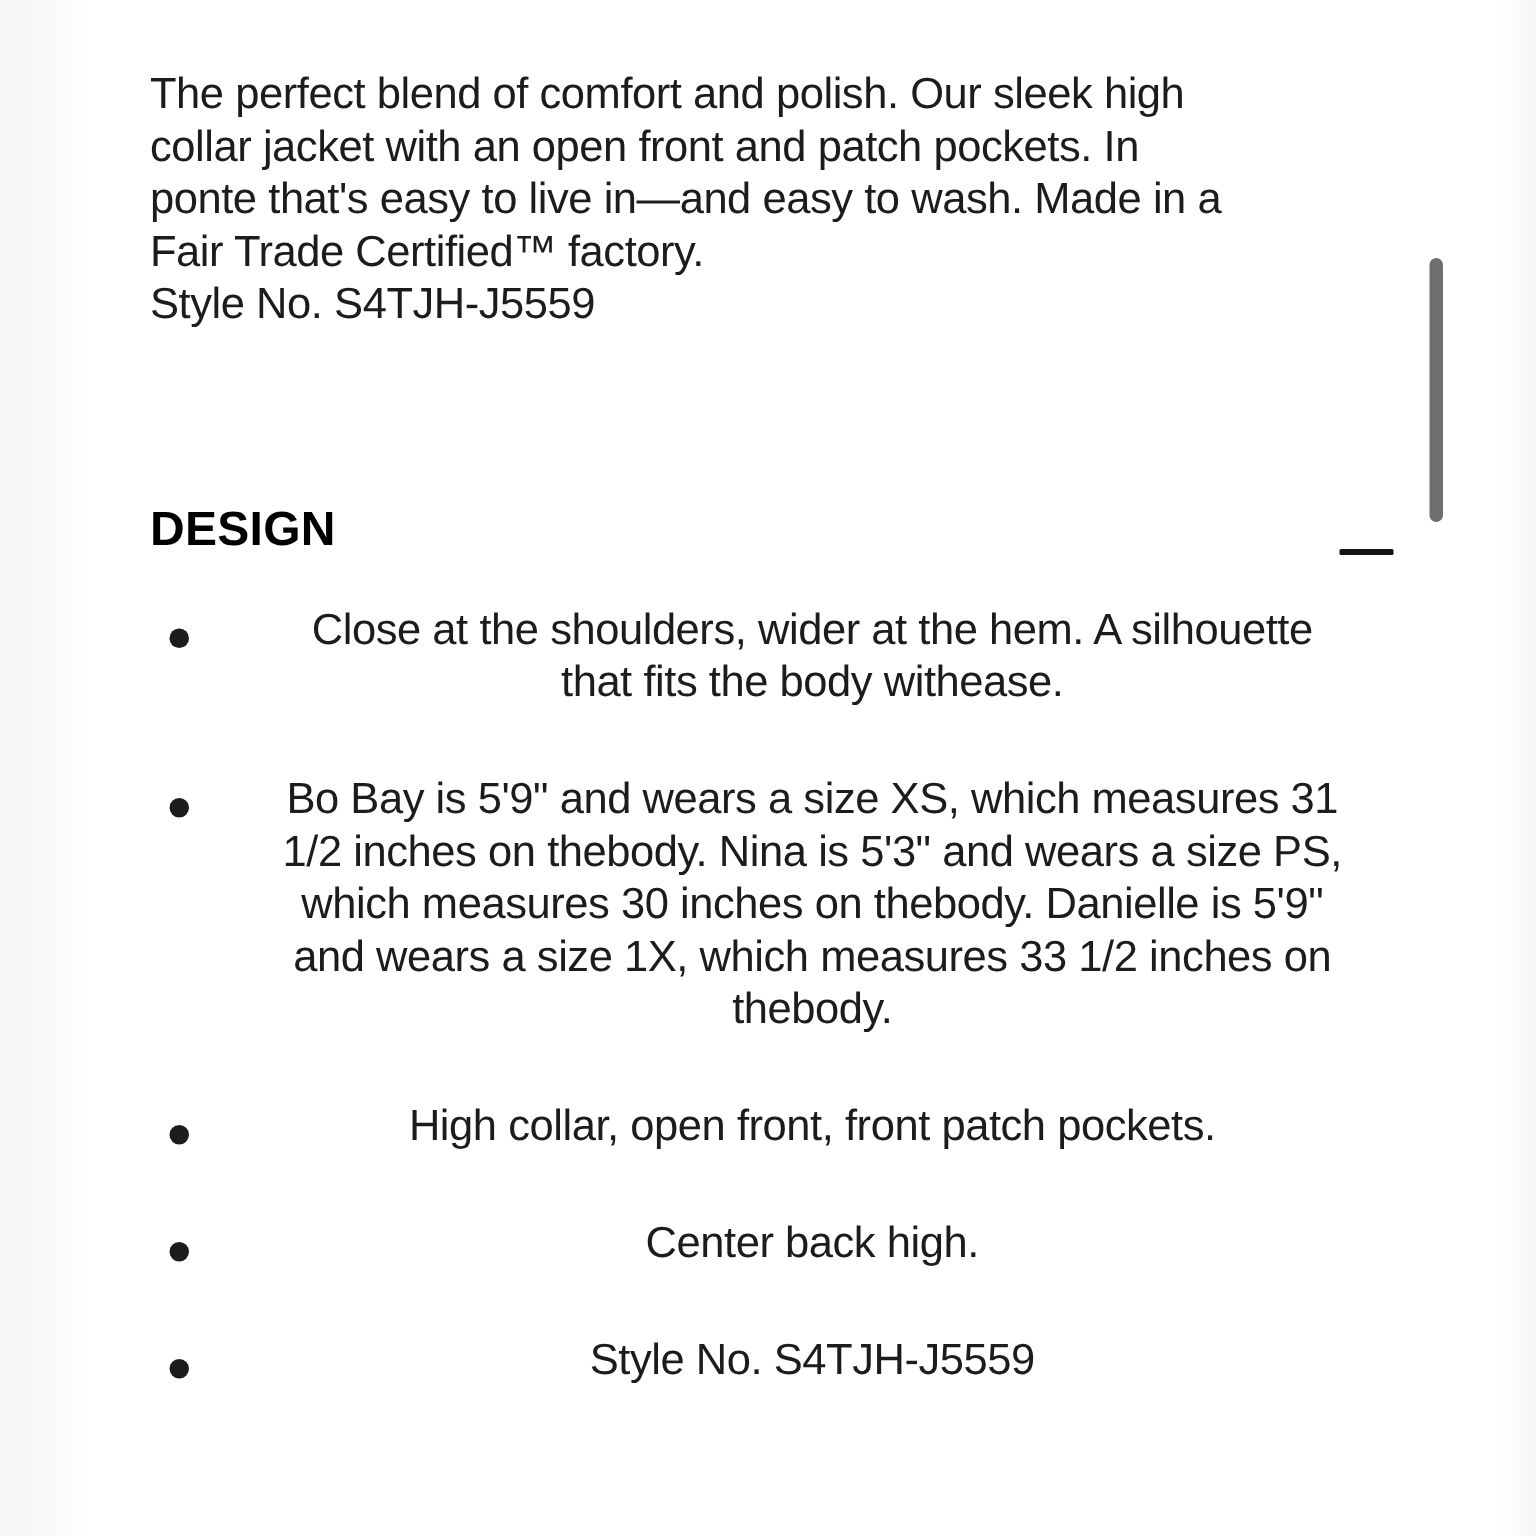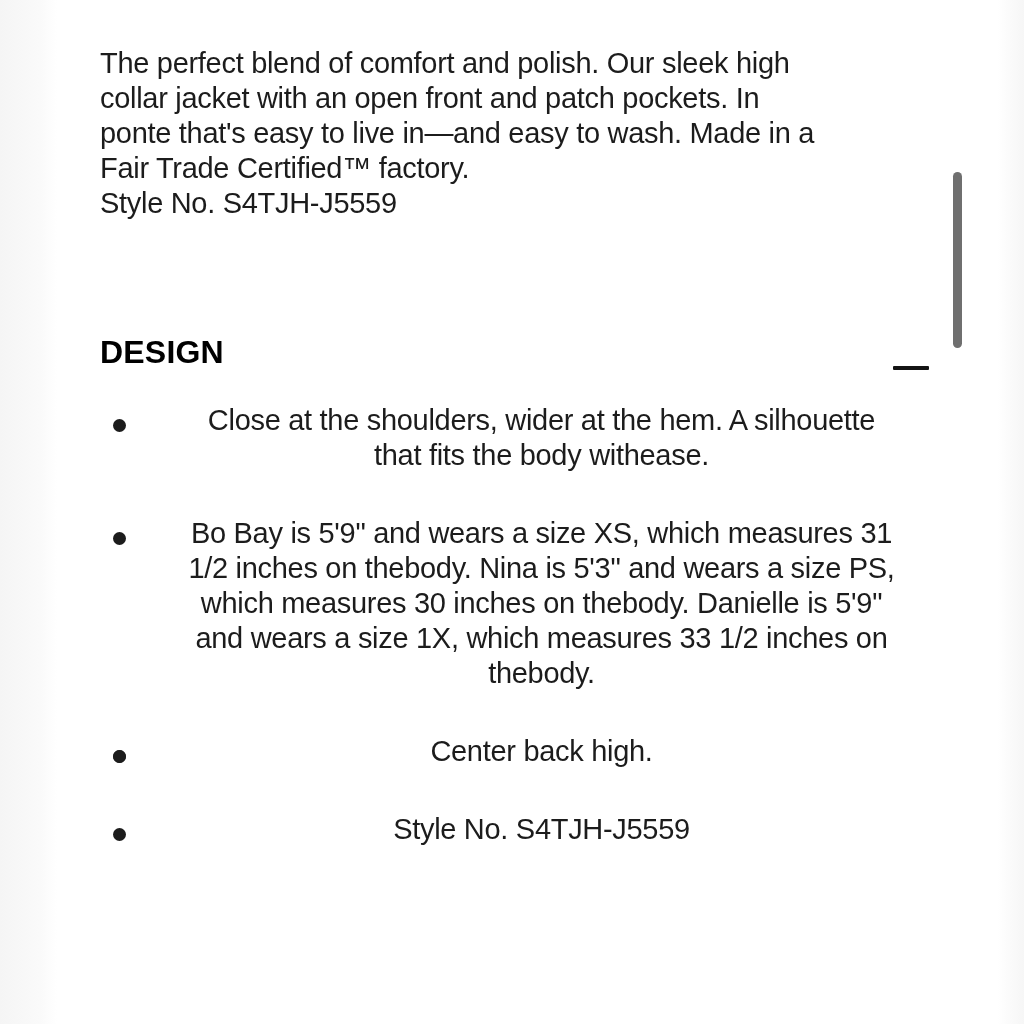--- a/index.html
+++ b/index.html
@@ -127,20 +127,21 @@
     <li>
       <span class="bullet-dot"></span>
       <span class="bullet-text">Bo Bay is 5'9" and wears a size XS, which measures 31
 1/2 inches on thebody. Nina is 5'3" and wears a size PS,
 which measures 30 inches on thebody. Danielle is 5'9"
 and wears a size 1X, which measures 33 1/2 inches on
 thebody.</span>
     </li>
     <li>
       <span class="bullet-dot"></span>
+      <span class="bullet-text">High collar, open front, front patch pockets.</span>
     </li>
     <li>
       <span class="bullet-dot"></span>
       <span class="bullet-text">Center back high.</span>
     </li>
     <li>
       <span class="bullet-dot"></span>
       <span class="bullet-text">Style No. S4TJH-J5559</span>
     </li>
   </ul>

